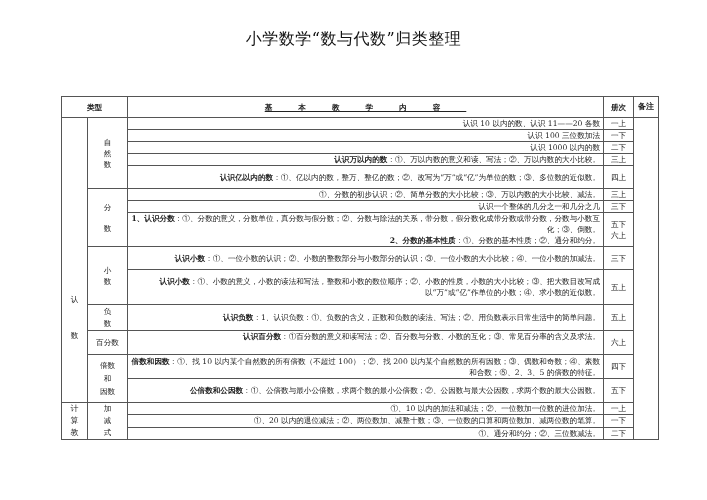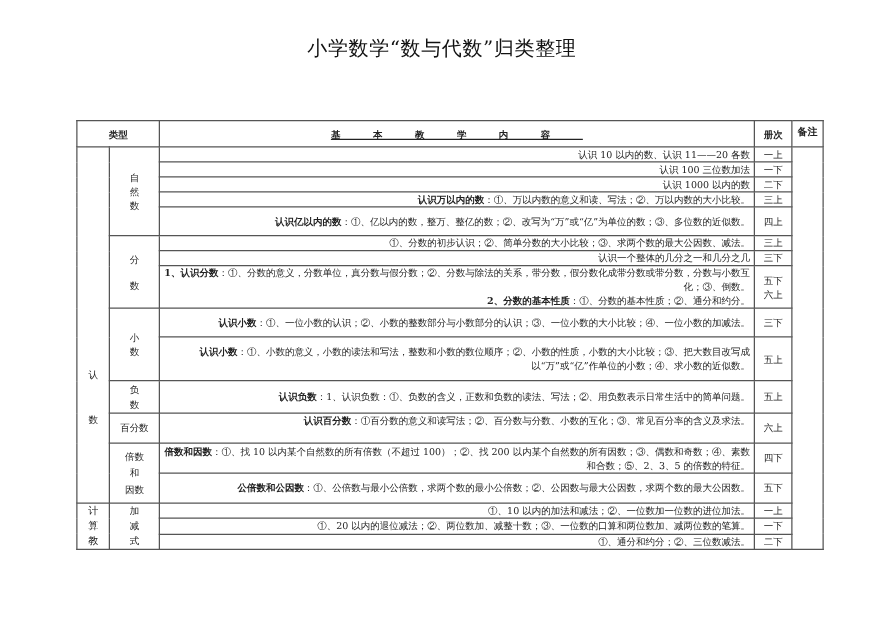--- a/index.html
+++ b/index.html
@@ -71,21 +71,21 @@
   <tr style="height:23px">
     <td class="content"><b>认识亿以内的数</b><span>：①、亿以内的数，整万、整亿的数；②、改写为“万”或“亿”为单位的数；③、多位数的近似数。</span></td>
     <td class="vol">四上</td>
   </tr>
 
   <tr style="height:11px">
     <td rowspan="3" class="sub">
       <div style="margin-bottom:10px">分</div>
       <div>数</div>
     </td>
-    <td class="content"><b></b><span>①、分数的初步认识；②、简单分数的大小比较；③、求两个数的最大公因数、减法。</span></td>
+    <td class="content"><b></b><span>①、分数的初步认识；②、简单分数的大小比较；③、万以内数的大小比较、减法。</span></td>
     <td class="vol">三上</td>
   </tr>
   <tr style="height:11px">
     <td class="content"><b></b><span>认识一个整体的几分之一和几分之几</span></td>
     <td class="vol">三下</td>
   </tr>
   <tr style="height:33px">
     <td class="content">
       <b>1、认识分数</b><span>：①、分数的意义，分数单位，真分数与假分数；②、分数与除法的关系，带分数，假分数化成带分数或带分数，分数与小数互化；③、倒数。</span><br>
       <b>2、分数的基本性质</b><span>：①、分数的基本性质；②、通分和约分。</span>

